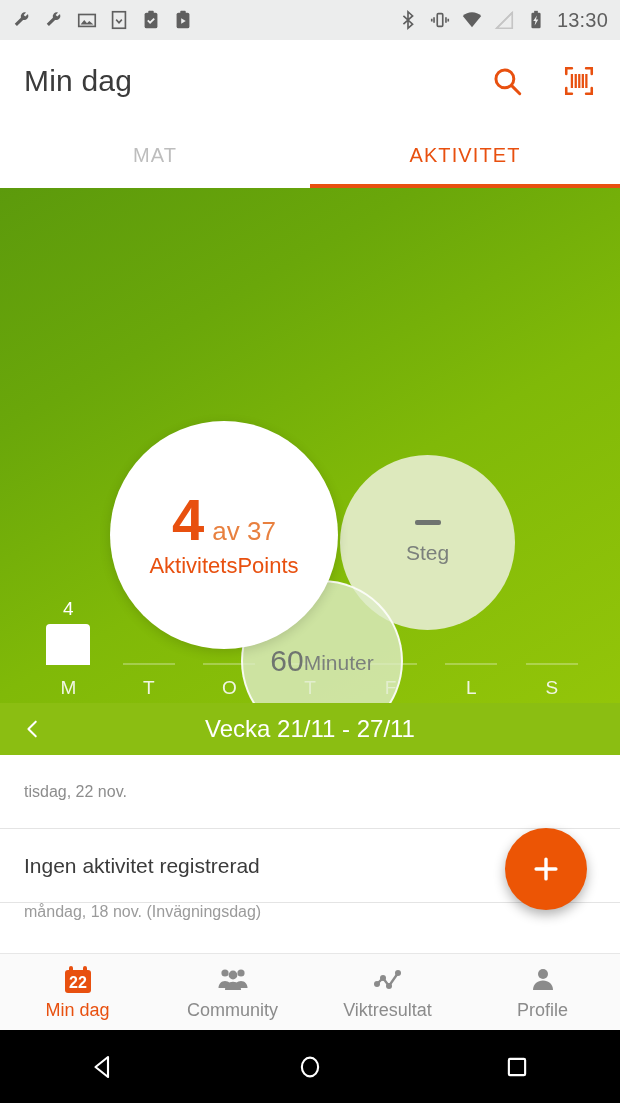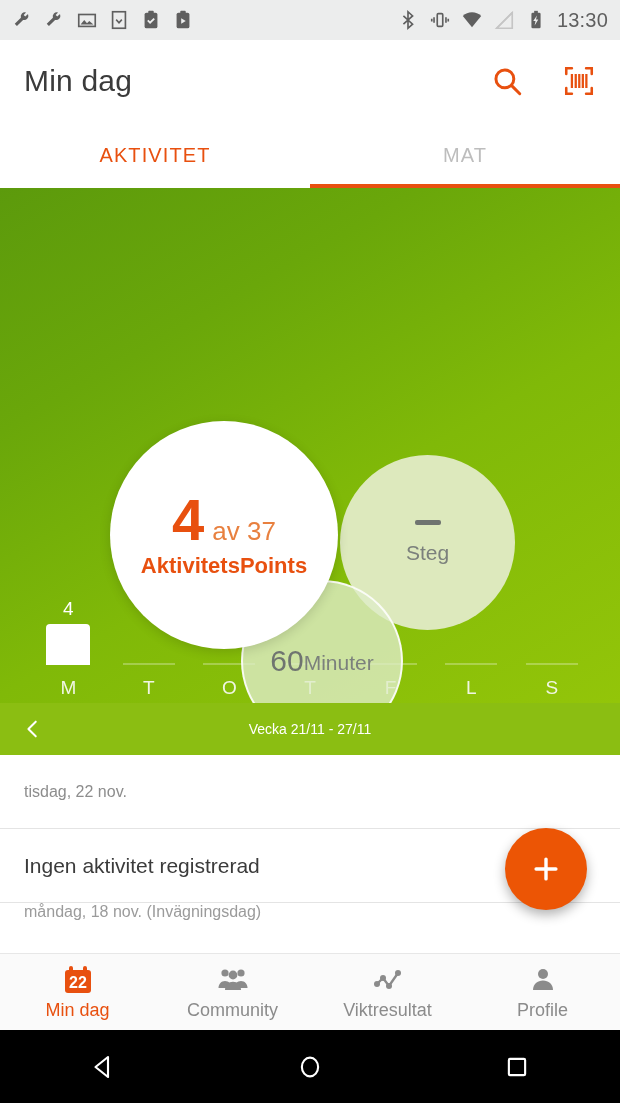--- a/index.html
+++ b/index.html
@@ -57,21 +57,21 @@
   .bubble-points {
     width:228px; height:228px; left:110px; top:233px;
     background:#fff; box-shadow:0 3px 12px rgba(0,0,0,.14);
     display:flex; flex-direction:column; align-items:center; justify-content:center;
     z-index:3;
   }
   .pts-line1 { display:flex; align-items:baseline; }
   .pts-value { font-size:58px; font-weight:bold; color:#e8500f; line-height:1; }
   .pts-of { font-size:26px; color:#e8803f; margin-left:8px; }
   .pts-label {
-    font-size:22px; font-weight:bold; color:#e8500f; margin-top:4px;
+    font-size:22px; font-weight:normal; color:#e8500f; margin-top:4px;
   }
   .bubble-steps {
     width:175px; height:175px; left:340px; top:267px;
     background:#dde9bd; z-index:1;
     display:flex; flex-direction:column; align-items:center; justify-content:center;
   }
   .bubble-minutes {
     width:162px; height:162px; left:241px; top:392px;
     background:rgba(222,236,200,.80);
     border:2px solid rgba(255,255,255,.85); z-index:2;
@@ -100,21 +100,21 @@
   .col-day { font-size:19px; color:#f0f6e2; margin-top:12px; height:26px; }
 
   
   .weeknav {
     height:52px; background:#8bbe12;
     display:flex; align-items:center; padding:0 22px; position:relative;
   }
   .chev { width:22px; height:22px; display:block; }
   .week-label {
     position:absolute; left:0; right:0; text-align:center;
-    font-size:14px; color:#fff;
+    font-size:24px; color:#fff;
   }
 
   
   .list { background:#fff; }
   .list-sep { height:1px; background:#e4e4e4; }
   .list-row { height:73px; display:flex; align-items:center; padding:0 24px; }
   .row-date { font-size:16px; color:#8d8d8d; }
   .row-text { font-size:21px; color:#3b3b3b; }
   .list-row.cut { height:34px; align-items:flex-start; overflow:hidden; }
   .list-row.cut .row-date { color:#9b9b9b; }
@@ -241,22 +241,22 @@
           <path d="M3 7V3h4M21 7V3h-4M3 17v4h4M21 17v4h-4" fill="none" stroke="#e8500f" stroke-width="1.8" stroke-linecap="round"></path>
           <g stroke="#e8500f" stroke-width="1.6">
               <path d="M7 7v10M9.7 7v10M12.2 7v10M14.7 7v10M17.2 7v10"></path>
             </g>
         </svg>
       </span>
     </div>
   </div>
 
   <div class="tabs">
+    <div class="tab">MAT</div>
     <div class="tab active">AKTIVITET</div>
-    <div class="tab">MAT</div>
     <div class="tab-indicator"></div>
   </div>
 
   <div class="hero">
 
     <div class="bubble bubble-steps">
       <span class="bub-dash"></span>
       <span class="bub-label">Steg</span>
     </div>
 

